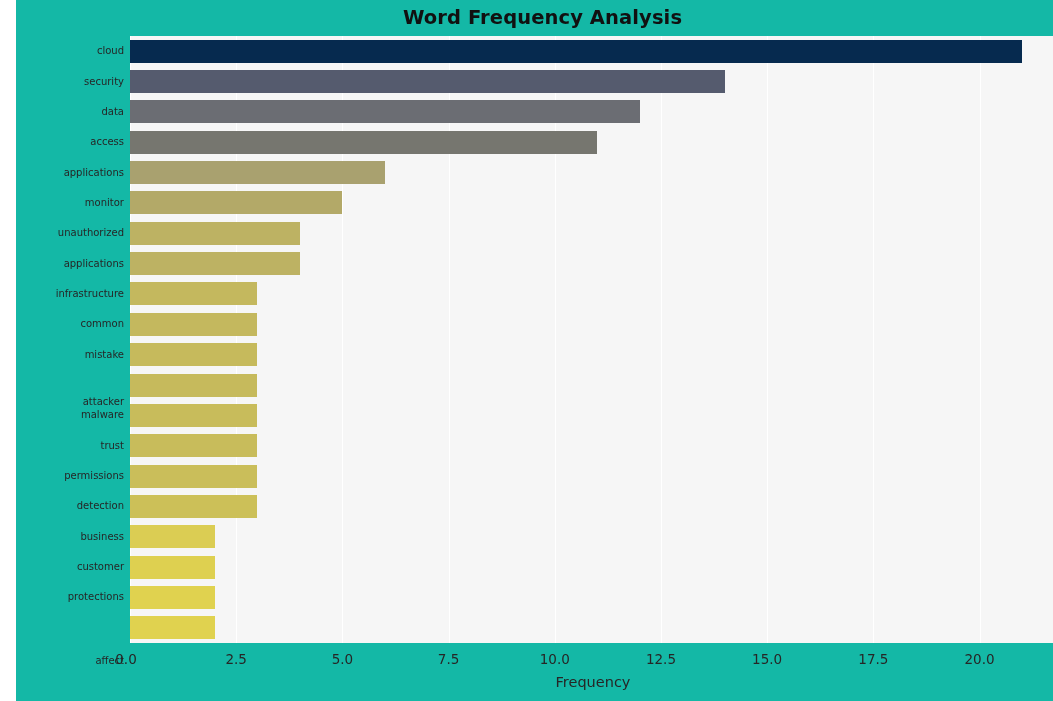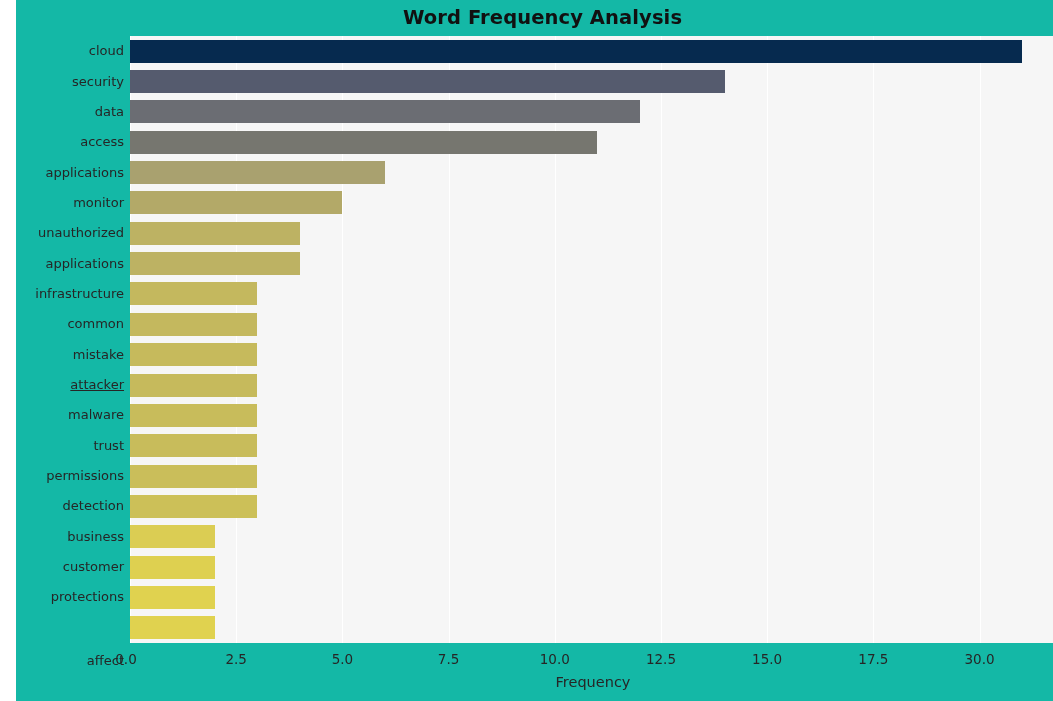--- a/index.html
+++ b/index.html
@@ -76,21 +76,21 @@
     left: 0;
     top: 36px;
     width: 108px;
     height: 607px;
   }
   .ylabel {
     position: absolute;
     right: 0;
     width: 108px;
     text-align: right;
-    font-size: 13px;
+    font-size: 10px;
     color: #262626;
     white-space: nowrap;
     line-height: 14px;
   }
 
   
   #xlabels {
     position: absolute;
     left: 0;
     top: 651px;
@@ -163,38 +163,38 @@
       <div class="ylabel" style="top: 38.525px; color: rgb(38, 38, 38);">security</div>
       <div class="ylabel" style="top: 68.875px; color: rgb(38, 38, 38);">data</div>
       <div class="ylabel" style="top: 99.225px; color: rgb(38, 38, 38);">access</div>
       <div class="ylabel" style="top: 129.575px; color: rgb(38, 38, 38);">applications</div>
       <div class="ylabel" style="top: 159.925px; color: rgb(38, 38, 38);">monitor</div>
       <div class="ylabel" style="top: 190.275px; color: rgb(38, 38, 38);">unauthorized</div>
       <div class="ylabel" style="top: 220.625px; color: rgb(38, 38, 38);">applications</div>
       <div class="ylabel" style="top: 250.975px; color: rgb(38, 38, 38);">infrastructure</div>
       <div class="ylabel" style="top: 281.325px; color: rgb(38, 38, 38);">common</div>
       <div class="ylabel" style="top: 311.675px; color: rgb(38, 38, 38); padding-left: 40px;">mistake</div>
-      <div class="ylabel" style="top: 342px; color: rgb(38, 38, 38); text-decoration: underline;">attacker</div>
+      <div class="ylabel" style="top: 359px; color: rgb(38, 38, 38);">attacker</div>
       <div class="ylabel" style="top: 372.375px; color: rgb(38, 38, 38);">malware</div>
       <div class="ylabel" style="top: 402.725px; color: rgb(38, 38, 38);">trust</div>
       <div class="ylabel" style="top: 433.075px; color: rgb(38, 38, 38);">permissions</div>
       <div class="ylabel" style="top: 463.425px; color: rgb(38, 38, 38);">detection</div>
       <div class="ylabel" style="top: 493.775px; color: rgb(38, 38, 38);">business</div>
       <div class="ylabel" style="top: 524.125px; color: rgb(38, 38, 38);">customer</div>
       <div class="ylabel" style="top: 554.475px; color: rgb(38, 38, 38); padding-left: 48px;">protections</div>
       <div class="ylabel" style="top: 618px; color: rgb(38, 38, 38);">affect</div>
     </div>
 
   <div id="xlabels">
       <div class="xlabel" style="left: 110px; color: rgb(38, 38, 38);">0.0</div>
       <div class="xlabel" style="left: 220.193px; color: rgb(38, 38, 38);">2.5</div>
       <div class="xlabel" style="left: 326.385px; color: rgb(38, 38, 38);">5.0</div>
       <div class="xlabel" style="left: 432.578px; color: rgb(38, 38, 38);">7.5</div>
       <div class="xlabel" style="left: 538.771px; color: rgb(38, 38, 38);">10.0</div>
       <div class="xlabel" style="left: 644.963px; color: rgb(38, 38, 38);">12.5</div>
       <div class="xlabel" style="left: 751.156px; color: rgb(38, 38, 38);">15.0</div>
       <div class="xlabel" style="left: 857.349px; color: rgb(38, 38, 38);">17.5</div>
-      <div class="xlabel" style="left: 963.541px; color: rgb(38, 38, 38);">30.0</div>
+      <div class="xlabel" style="left: 963.541px; color: rgb(38, 38, 38);">20.0</div>
     </div>
 
   <div id="xaxis-title">Frequency</div>
 
 </div>
 
 </body></html>

